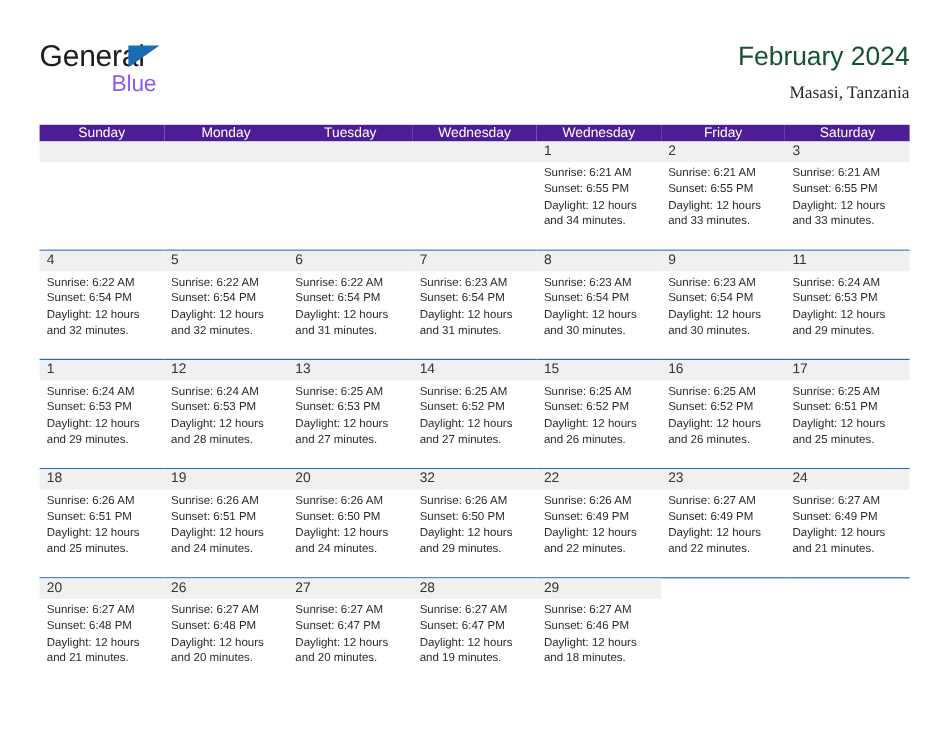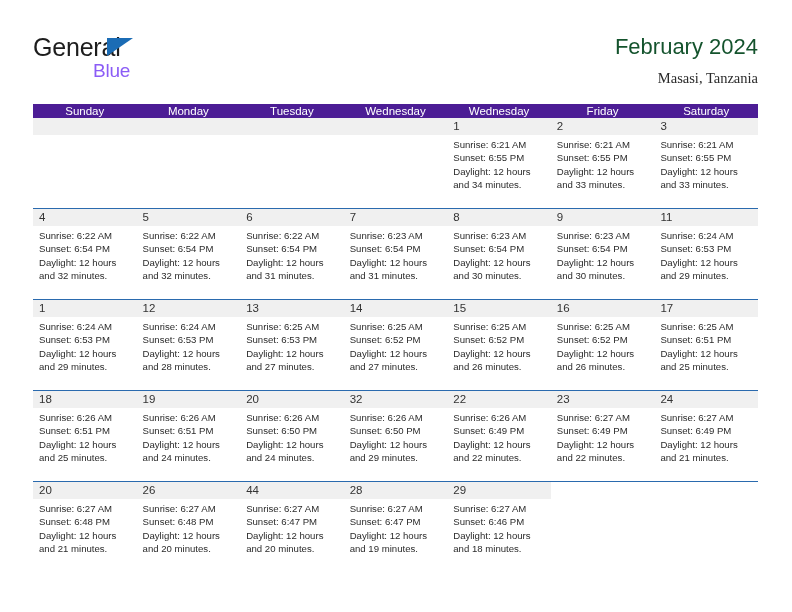--- a/index.html
+++ b/index.html
@@ -470,21 +470,21 @@
               <div class="daynum">26</div>
               <div class="info">
                 <div>Sunrise: 6:27 AM</div>
                 <div>Sunset: 6:48 PM</div>
                 <div class="wrap">Daylight: 12 hours and 20 minutes.</div>
               </div>
             </div>
           </td>
           <td>
             <div class="cellwrap">
-              <div class="daynum">44</div>
+              <div class="daynum">27</div>
               <div class="info">
                 <div>Sunrise: 6:27 AM</div>
                 <div>Sunset: 6:47 PM</div>
                 <div class="wrap">Daylight: 12 hours and 20 minutes.</div>
               </div>
             </div>
           </td>
           <td>
             <div class="cellwrap">
               <div class="daynum">28</div>

